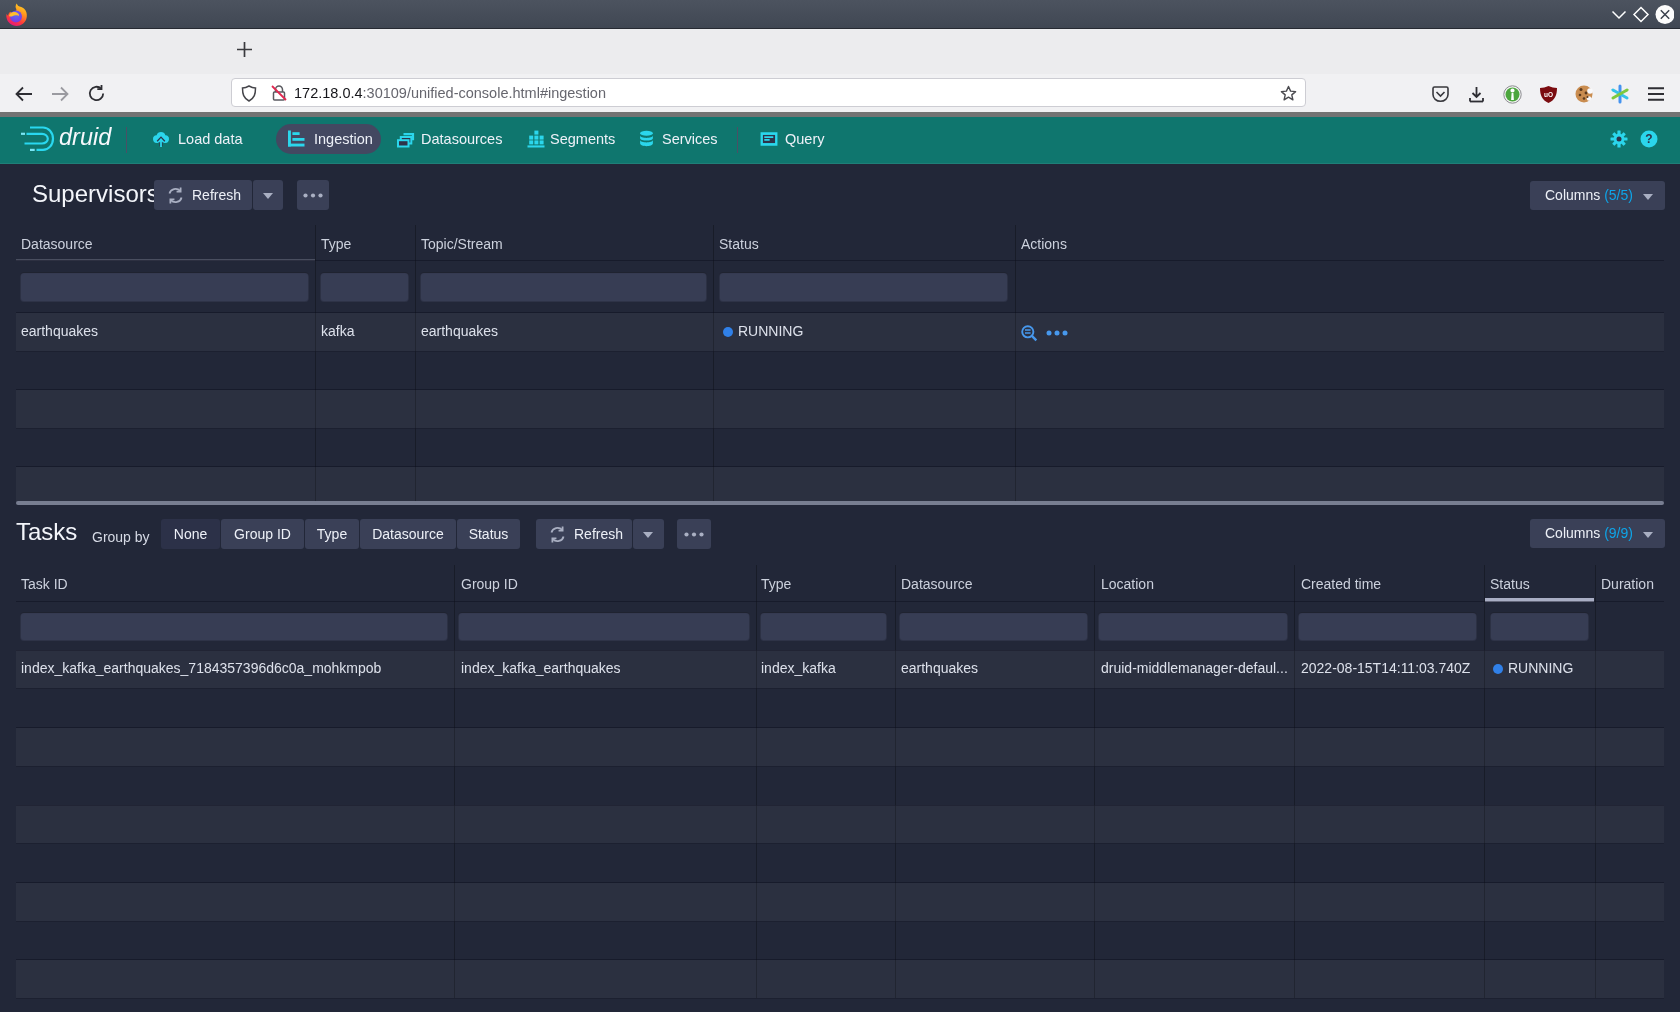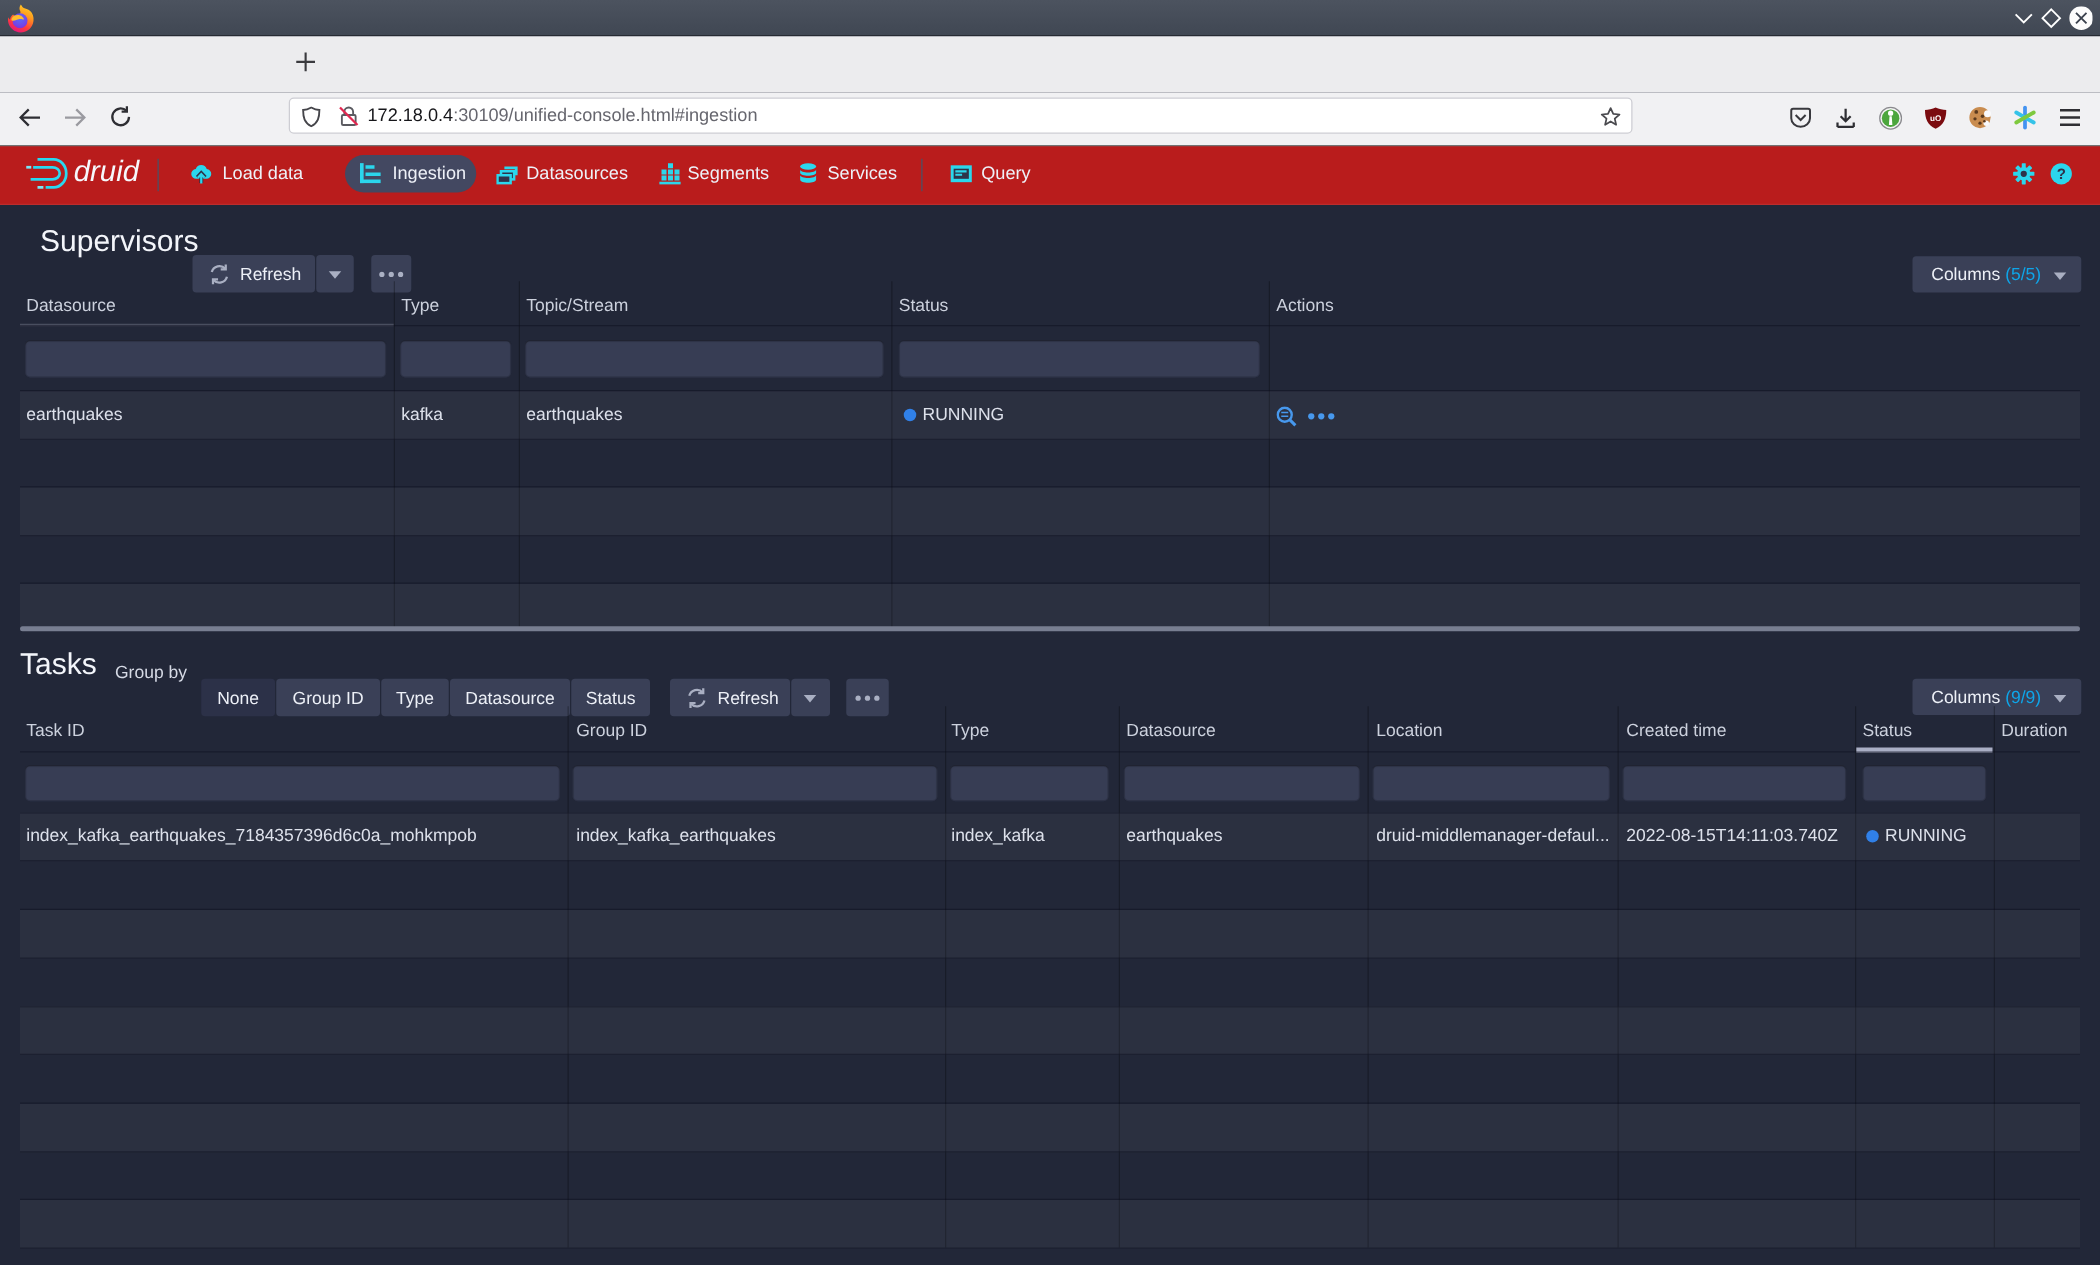--- a/index.html
+++ b/index.html
@@ -10,36 +10,36 @@
 
 #titlebar { position:absolute; left:0; top:0; width:1680px; height:29px;
   background:linear-gradient(#4c535f,#404753); border-bottom:1px solid #262a32; box-sizing:border-box; }
 #titlebar .title { position:absolute; left:0; right:0; top:6px; text-align:center;
   color:#f1f2f3; font-size:13.5px; }
 #tabstrip { position:absolute; left:0; top:29px; width:1680px; height:45px; background:#ececee; }
 #tab { position:absolute; left:2px; top:4px; width:221px; height:34px; background:#ffffff;
   border-radius:5px; box-shadow:0 0 3px rgba(0,0,0,0.22); }
 #tab .tabtitle { position:absolute; left:33px; top:9px; font-size:13px; color:#0c0c0d; font-weight:400; }
 #toolbar { position:absolute; left:0; top:74px; width:1680px; height:44px; background:#f1f1f3;
-  border-bottom:2px solid #737373; }
+  border-bottom:6px solid #737373; }
 #urlbar { position:absolute; left:231px; top:4px; width:1075px; height:29px; background:#ffffff;
   border:1px solid #cdcdd3; border-radius:4px; }
 #urltext { position:absolute; left:62px; top:6px; font-size:14.5px; color:#16161a; white-space:nowrap; }
 #urltext .gray { color:#66666e; }
 
 
-#appheader { position:absolute; left:0; top:117px; width:1680px; height:47px; background:#b91c1c;
+#appheader { position:absolute; left:0; top:117px; width:1680px; height:47px; background:#0f766e;
   box-shadow:inset 0 -1px 0 rgba(255,255,255,0.07); }
 .navtext { color:#eef1f8; font-size:14.5px; }
 #ing-pill { position:absolute; left:276px; top:7px; width:105px; height:30px; background:#434861;
   border-radius:15px; }
 .vsep { position:absolute; top:10px; width:1px; height:26px; background:#4a5065; }
 
 .h2 { color:#f3f5fa; font-size:24px; font-weight:400; }
-.btn { position:absolute; background:#3a4057; border-radius:3px; color:#edf0f7; font-size:14px;margin-top:24px; }
+.btn { position:absolute; background:#3a4057; border-radius:3px; color:#edf0f7; font-size:14px; }
 .btn-dark { background:#2c3148; }
 .ctr { display:flex; align-items:center; justify-content:center; }
 .gray-txt { color:#0ea5e9; }
 
 
 .tbl { position:absolute; left:16px; width:1648px; }
 .col-border { position:absolute; top:0; width:1px; background:rgba(0,0,0,0.28); }
 .hcell { position:absolute; top:11px; font-size:14px; color:#ccd1dd; }
 .filter-input { position:absolute; background:#373d54; border-radius:4px; height:30px;
   box-shadow:inset 0 1px 1px rgba(0,0,0,0.35), inset 0 0 0 1px rgba(0,0,0,0.15); }

